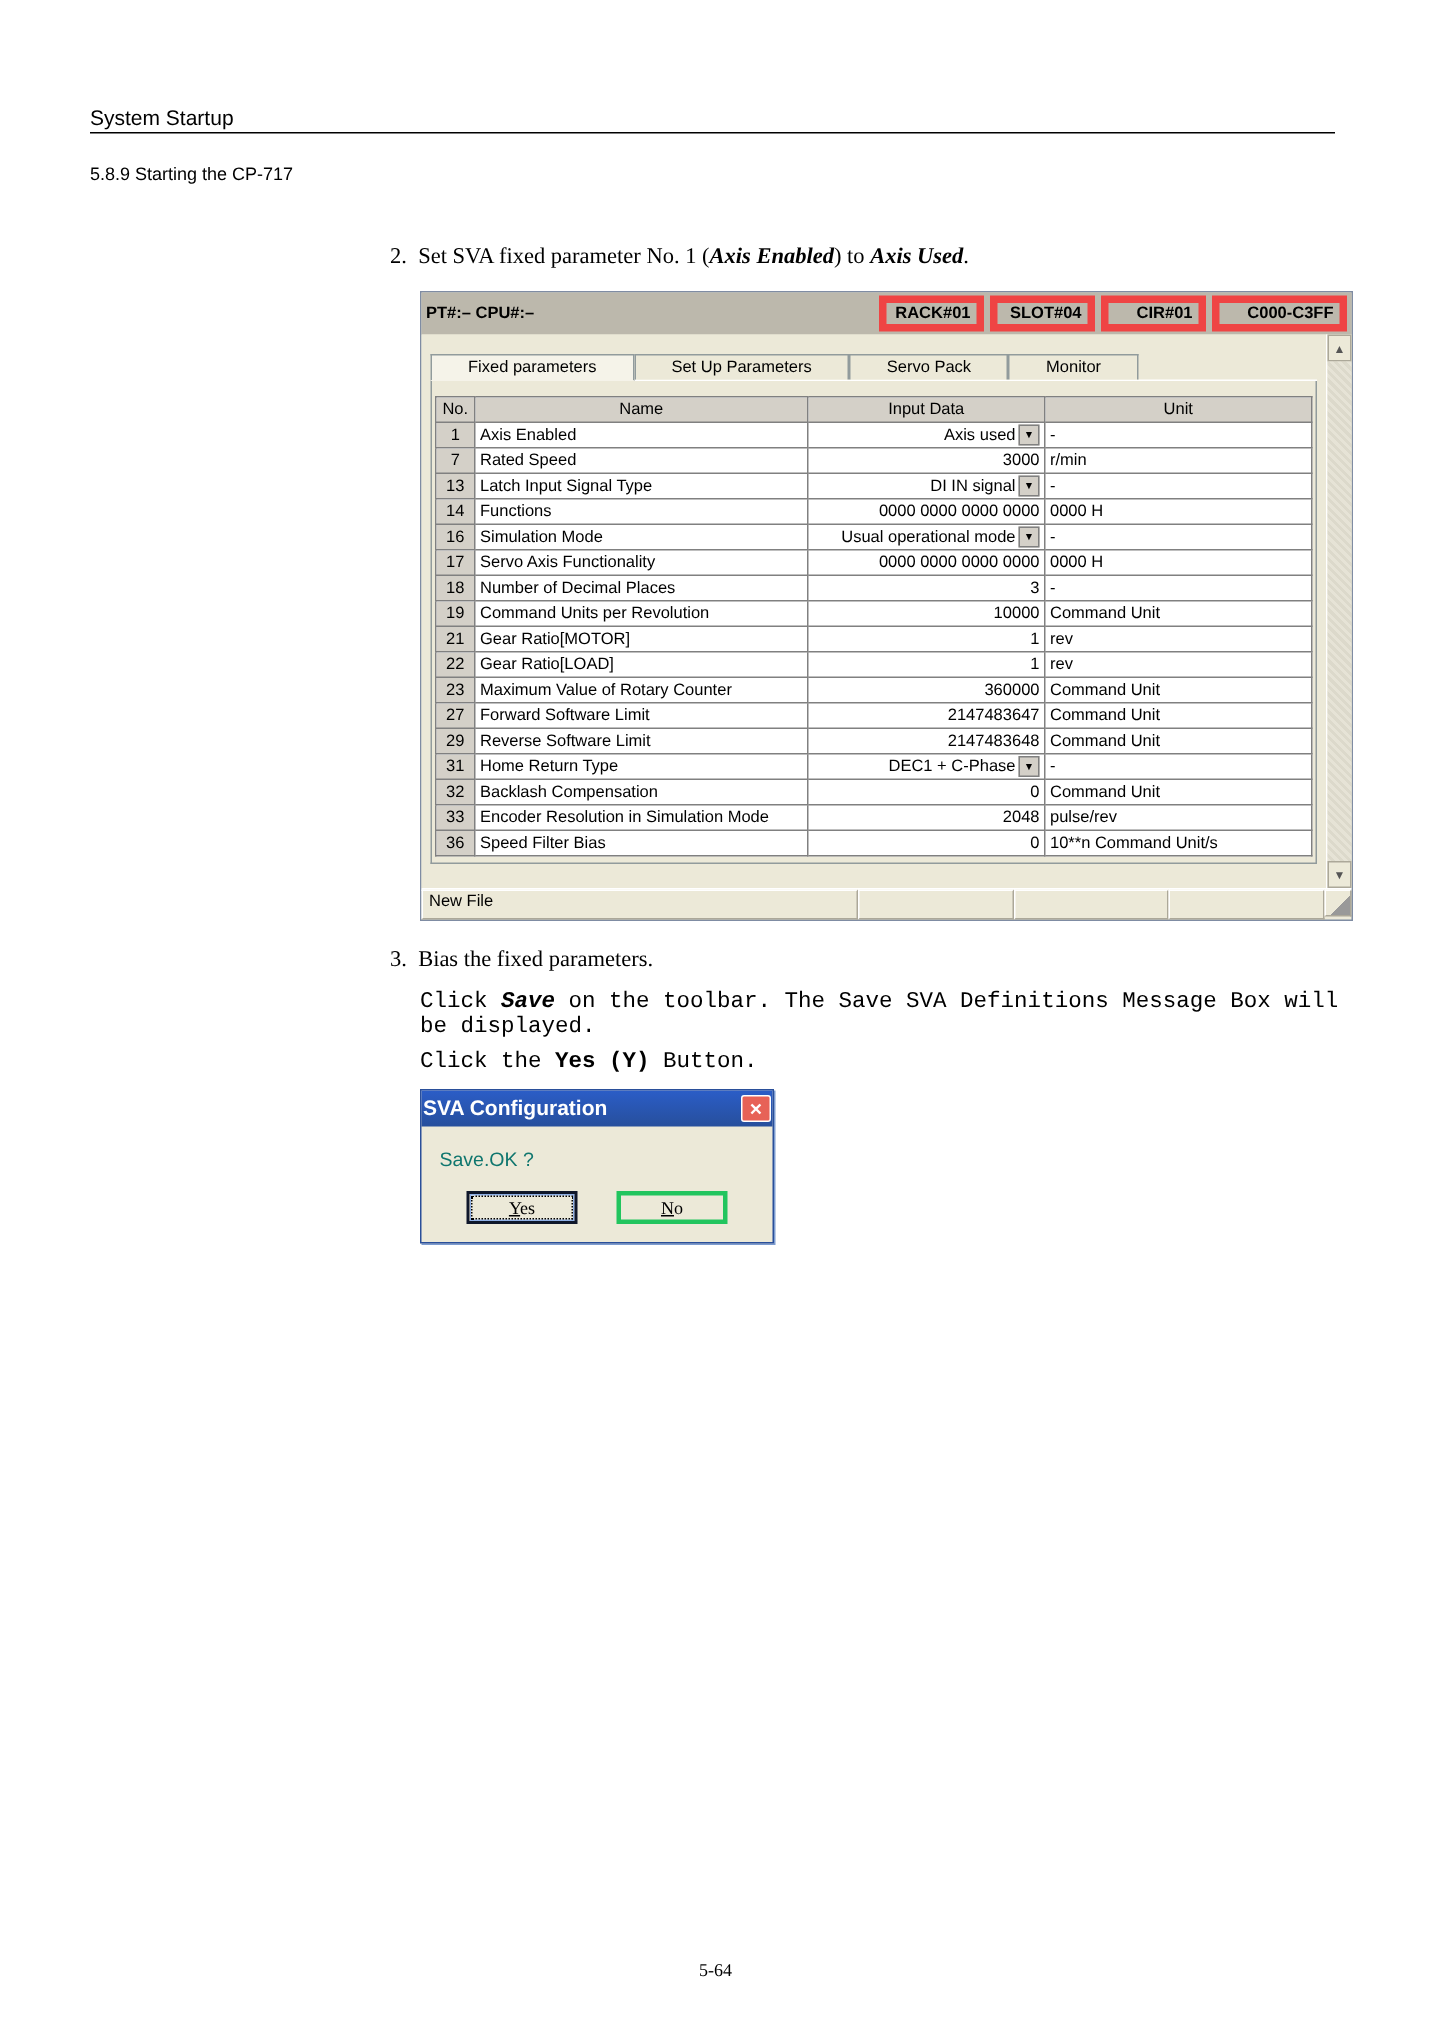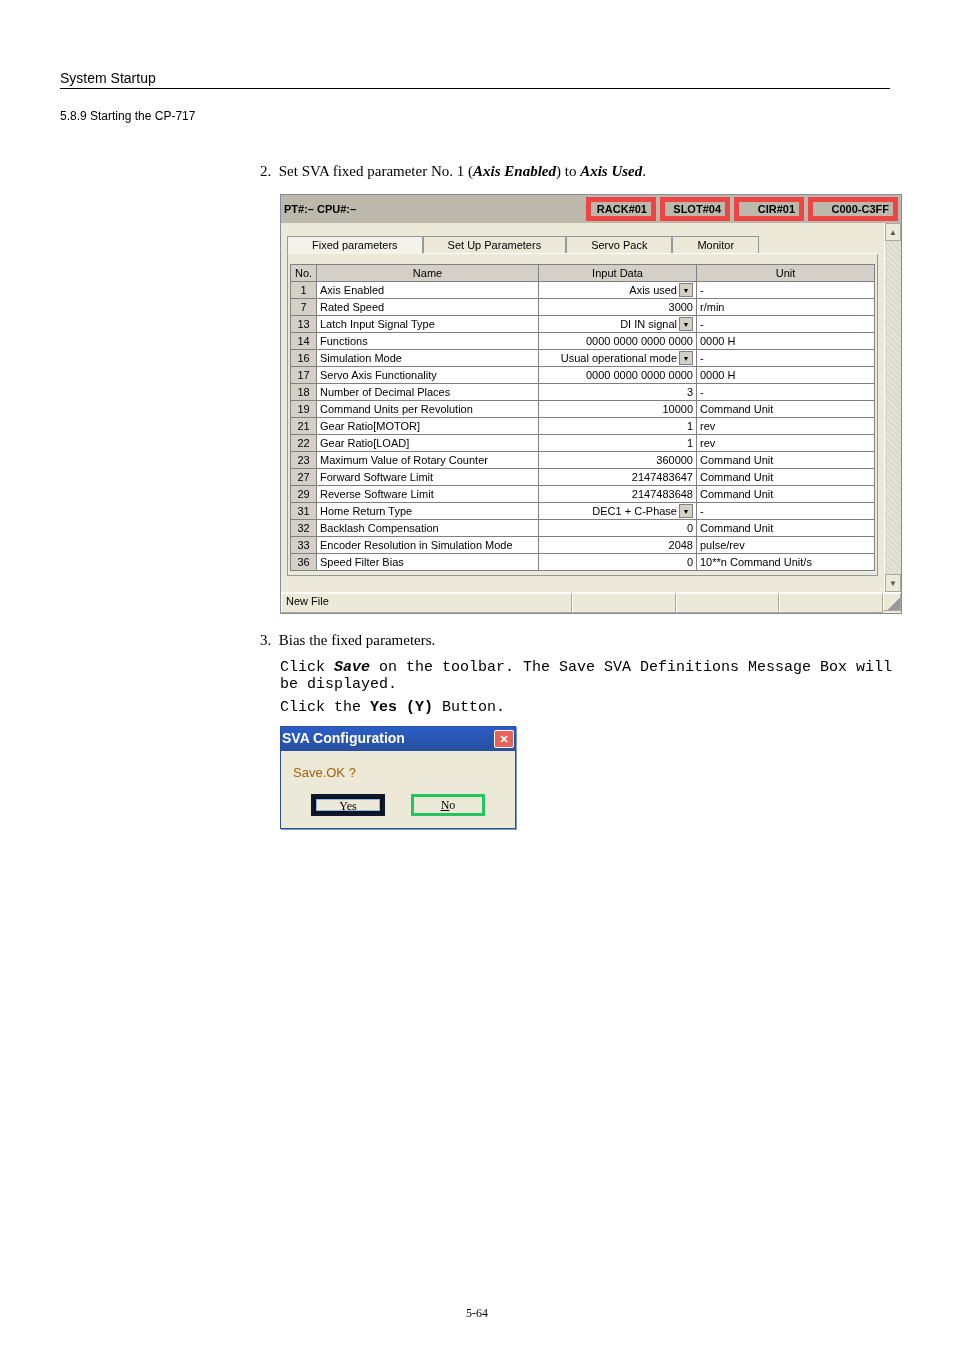--- a/index.html
+++ b/index.html
@@ -38,24 +38,24 @@
   .statusbar .grip{width:16px;height:16px;border:1px solid #aca899;border-top:1px solid #fff;border-left:1px solid #fff;
      background:linear-gradient(135deg,transparent 60%,#999 60%)}
 
   .post{font-family:Georgia,"Times New Roman",serif;font-size:15px;margin-top:14px;margin-bottom:10px}
   .psub{font-family:Liberation Mono, monospace;font-size:15px;margin-left:20px;margin-bottom:6px}
 
   
   .dlg{width:234px;border:1px solid #2a4f9a;background:#ece9d8;font-family:Tahoma,Arial;font-size:12px;margin-top:10px;margin-left:20px;box-shadow:1px 1px 0 #7c9cd0}
   .dlg .dtitle{background:linear-gradient(to bottom,#2b5dc7,#274f9c);color:#fff;font-weight:bold;padding:3px 1px;display:flex;justify-content:space-between;align-items:flex-start;font-size:14px;font-family:Arial}
   .dlg .dx{width:18px;height:16px;background:#e76257;border:1px solid #fff;display:flex;align-items:center;justify-content:center;color:#fff;font-size:11px;border-radius:2px}
-  .dlg .dbody{padding:14px 12px 10px 12px;color:#a16207;font-size:13px}
+  .dlg .dbody{padding:14px 12px 10px 12px;color:#0f766e;font-size:13px}
   .dlg .dbtns{display:flex;gap:26px;justify-content:center;padding:4px 0 12px}
   .dlg button{min-width:74px;height:22px;background:#ece9d8;border:3px solid #22c55e;font-size:12px;font-family:Tahoma;padding:0}
-  .dlg button.def{outline:1px dotted #000;outline-offset:-4px;border:5px solid #0f172a;box-shadow:0 0 0 1px #8fb0e6 inset}
+  .dlg button.def{outline:1px dotted #000;outline-offset:-4px;border:2px solid #0f172a;box-shadow:0 0 0 1px #8fb0e6 inset}
   .ul{text-decoration:underline}
 
   .pgno{position:absolute;bottom:30px;width:100%;text-align:center;font-family:Georgia,serif;font-size:12px;left:0}
 </style>
 </head>
 <body>
 <div class="page">
 
   <div class="hdr-title">System Startup</div>
   <div class="hdr-sub">5.8.9  Starting the CP-717</div>

